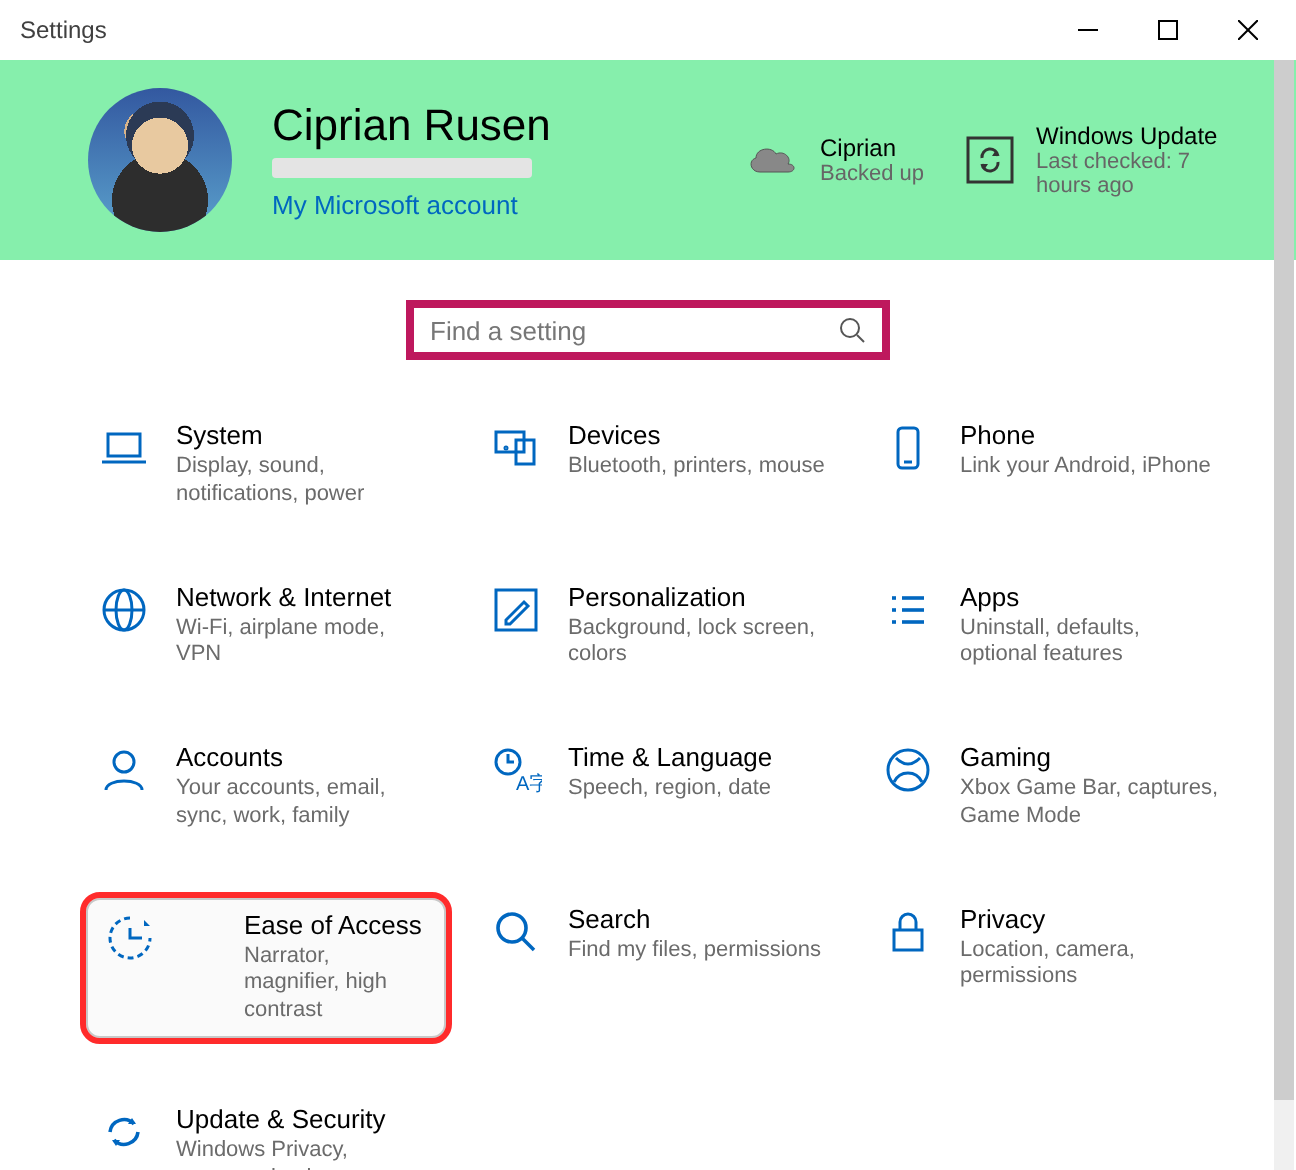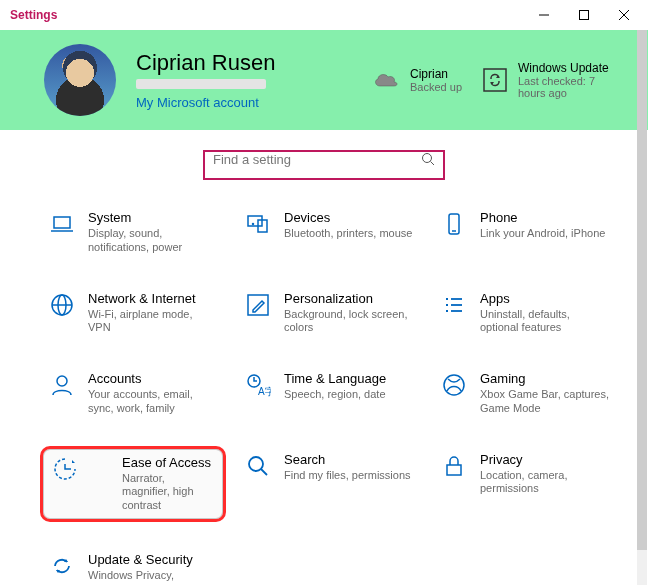--- a/index.html
+++ b/index.html
@@ -1,36 +1,36 @@
 <!DOCTYPE html>
 <html><head>
 <meta charset="utf-8">
 <style>
   * { box-sizing: border-box; margin: 0; padding: 0; }
   body { font-family: "Segoe UI", Arial, sans-serif; background: #fff; width: 648px; height: 585px; overflow: hidden; position: relative; }
-  .titlebar { display: flex; align-items: center; height: 30px; padding: 0 4px 0 10px; font-size: 12px; color: #be185d; font-weight: bold; }
+  .titlebar { display: flex; align-items: center; height: 30px; padding: 0 4px 0 10px; font-size: 12px; color: #404040; }
   .titlebar .title { flex: 1; }
   .winbtn { width: 40px; height: 30px; display: flex; align-items: center; justify-content: center; color: #000; }
   .header { background: #86efac; display: flex; align-items: center; padding: 14px 30px 14px 44px; gap: 20px; }
   .avatar { width: 72px; height: 72px; border-radius: 50%; background: radial-gradient(circle at 40% 30%, #d8b48a 0 16%, transparent 16%), linear-gradient(#3358a0, #5aa0cc); position: relative; overflow: hidden; flex-shrink: 0; }
   .avatar::after{content:"";position:absolute;inset:0;background:
     radial-gradient(circle at 50% 40%, #e8c9a0 0 14px, transparent 14px),
     radial-gradient(circle at 50% 33%, #2b3a55 0 17px, transparent 17px),
     radial-gradient(circle at 50% 78%, #2d2d2d 0 24px, transparent 24px);}
   .user { flex: 0 0 auto; margin-right: auto;}
   .user-name { font-size: 22px; font-weight: 500; color: #000; }
   .user-sub { height: 10px; width: 130px; background: #e4e4e4; border-radius: 2px; margin: 3px 0 6px; }
   .user-link { font-size: 13px; color: #0067c0; }
   .header-item { display: flex; align-items: center; gap: 10px; }
   .header-item .txt { font-size: 12px; }
   .header-item .line1 { color: #000; }
   .header-item .line2 { color: #666; font-size: 11px; max-width:100px; }
   .cloud-icon, .update-icon { flex-shrink:0; }
   .search-wrap { display: flex; justify-content: center; padding: 20px 0 24px; }
-  .search { width: 242px; height: 30px; border: 2px solid #be185d; display: flex; align-items: flex-start; padding: 0 8px; font-size: 13px; color: #777; }
+  .search { width: 242px; height: 30px; border: 4px solid #be185d; display: flex; align-items: center; padding: 0 8px; font-size: 13px; color: #777; }
   .search .ph { flex: 1; }
   .grid { display: grid; grid-template-columns: repeat(3, 1fr); column-gap: 10px; row-gap: 24px; padding: 0 30px 20px 40px; }
   .tile { display: flex; gap: 12px; padding: 6px 8px; align-items: flex-start; position: relative; }
   .tile.highlight { border: 3px solid #ff2b2b; border-radius: 10px; background:#fafafa; box-shadow: inset 0 0 0 1px #c8c8c8; padding:6px 8px;gap:43px; }
   .tile-icon { width: 28px; height: 28px; flex-shrink: 0; display: flex; align-items: center; justify-content: center; }
   .tile-icon svg { stroke: #0067c0; }
   .tile-title { font-size: 13px; color: #000; margin-bottom: 2px; }
   .tile-desc { font-size: 11px; color: #6b6b6b; line-height: 1.25; max-width: 140px; }
   .scrollbar { position: absolute; right: 1px; top: 30px; bottom: 0; width: 10px; background: #f0f0f0; }
   .thumb { position: absolute; top: 0; left: 0; right: 0; height: 520px; background: #cdcdcd; }

